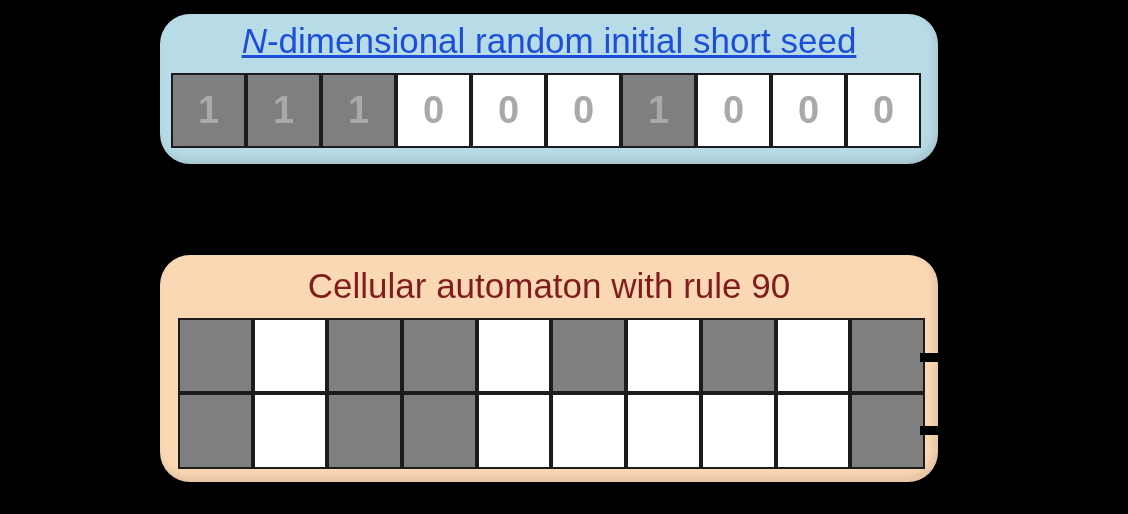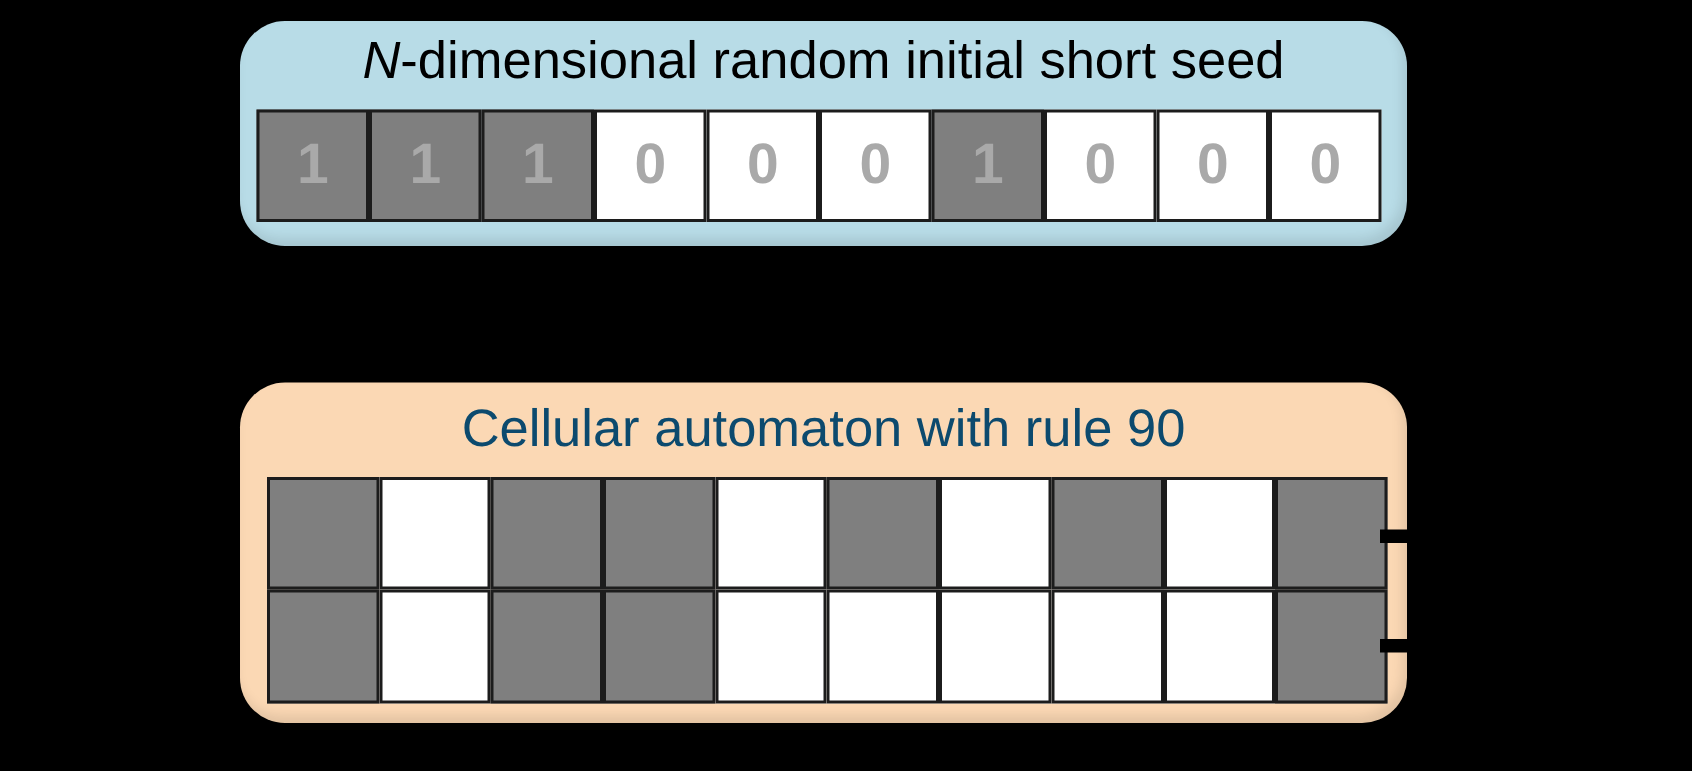--- a/index.html
+++ b/index.html
@@ -75,21 +75,21 @@
   }
   .notch-1 { top: 353px; }
   .notch-2 { top: 426px; }
 </style>
 </head>
 <body>
 
 <div class="stage" style="background: rgb(0, 0, 0);">
 
   <section class="panel seed" style="background: rgb(184, 220, 231);">
-    <div class="panel-title" style="color: #000000;"><span class="var-italic">N</span><span>-dimensional random initial short seed</span></div>
+    <div class="panel-title" style="color: #1d4ed8; text-decoration: underline;"><span class="var-italic">N</span><span>-dimensional random initial short seed</span></div>
     <div class="seed-row">
         <div class="cell on">
           <span>1</span>
         </div>
         <div class="cell on">
           <span>1</span>
         </div>
         <div class="cell on">
           <span>1</span>
         </div>
@@ -111,21 +111,21 @@
         <div class="cell off">
           <span>0</span>
         </div>
         <div class="cell off">
           <span>0</span>
         </div>
       </div>
   </section>
 
   <section class="panel ca" style="background: rgb(251, 216, 180);">
-    <div class="panel-title" style="color: #0c4a6e;">Cellular automaton with rule 90</div>
+    <div class="panel-title" style="color: #7f1d1d;">Cellular automaton with rule 90</div>
     <div class="ca-grid">
         <div class="cell on"></div>
         <div class="cell off"></div>
         <div class="cell on"></div>
         <div class="cell on"></div>
         <div class="cell off"></div>
         <div class="cell on"></div>
         <div class="cell off"></div>
         <div class="cell on"></div>
         <div class="cell off"></div>

